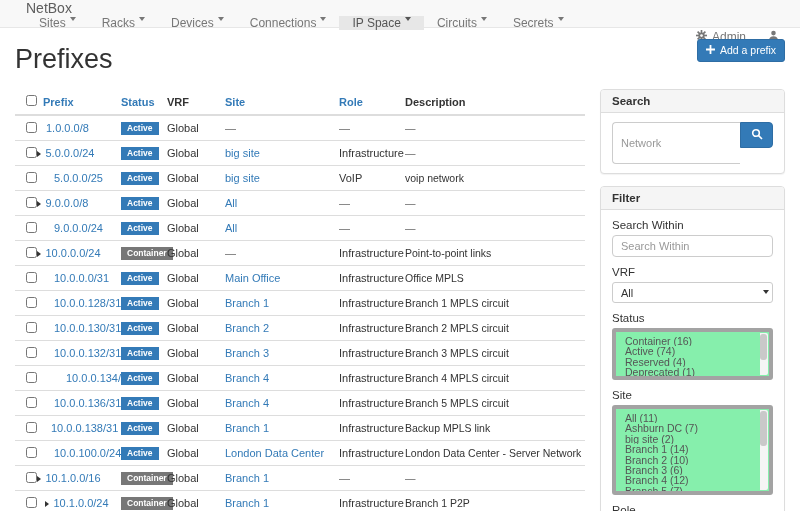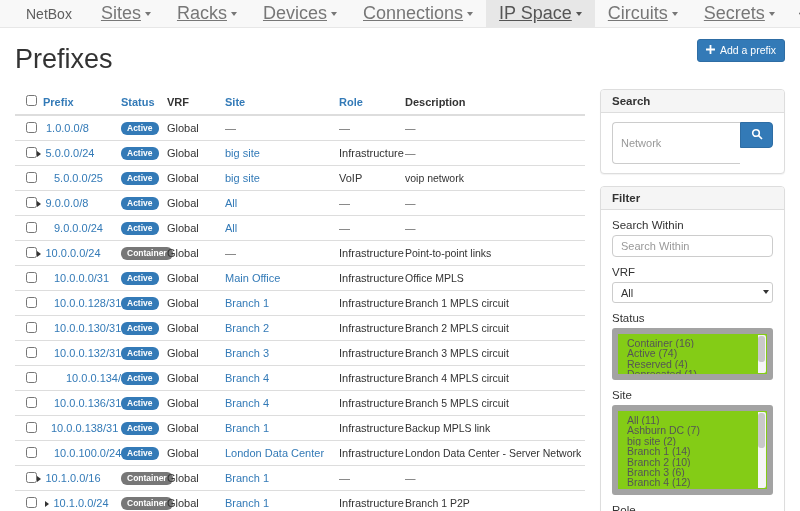--- a/index.html
+++ b/index.html
@@ -4,27 +4,27 @@
 <style>
   * { box-sizing: border-box; margin: 0; padding: 0; }
   html, body { width: 800px; height: 511px; overflow: hidden; }
   body {
     font-family: "Liberation Sans", sans-serif;
     font-size: 12px; color: #333; background: #fff;
   }
   
   .navbar {
     height: 28px; background: #f8f8f8; border-bottom: 1px solid #e7e7e7;
-    display: flex; align-items: stretch; padding-left: 26px; padding-right: 10px;
+    display: flex; align-items: stretch; padding-left: 26px; padding-right: 10px; flex-direction: column;
   }
   .brand { display: flex; align-items: center; font-size: 14px; color: #5e5e5e;
            padding-right: 16px; cursor: pointer; }
   .nav-left { display: flex; }
-  .nav-item { display: flex; align-items: center; gap: 4px; padding: 0 13px;
-              font-size: 18px; color: #777; cursor: pointer; white-space: nowrap; text-decoration: underline; }
+  .nav-item { display: flex; gap: 4px; padding: 0 13px;
+              font-size: 12px; color: #777; cursor: pointer; white-space: nowrap; }
   .nav-item.active { background: #e7e7e7; color: #555; }
   .caret { display: inline-block; width: 0; height: 0;
            border-left: 3.5px solid transparent; border-right: 3.5px solid transparent;
            border-top: 4px solid currentColor; margin-top: 1px; }
   .nav-right { margin-left: auto; display: flex; }
   .nav-right .nav-item { gap: 5px; padding: 0 11px; }
   .nav-right .nav-item svg { display: block; }
   
   .content { padding: 0 15px; }
   .page-header { position: relative; }
@@ -43,21 +43,21 @@
   td { padding: 5px 3px 5px 0; border-bottom: 1px solid #ddd; vertical-align: middle;
        white-space: nowrap; overflow: visible; }
   td.cb, th.cb { padding-left: 11px; }
   input[type=checkbox] { width: 11px; height: 11px; cursor: pointer; }
   a.cell-link { color: #337ab7; text-decoration: none; cursor: pointer; }
   .prefix-cell { display: inline-block; }
   .tri { display: inline-block; width: 0; height: 0;
          border-top: 3.5px solid transparent; border-bottom: 3.5px solid transparent;
          border-left: 4.5px solid #333; margin-left: -9px; margin-right: 4.5px; }
   .badge { display: inline-block; color: #fff; font-size: 8.5px; font-weight: bold;
-           padding: 2.5px 6px; border-radius: 6px; line-height: 1; cursor: pointer; }
+           padding: 2.5px 6px; border-radius: 0; line-height: 1; cursor: pointer; }
   .dash { color: #666; }
   .desc { font-size: 10.5px; }
   
   .sidebar { width: 185px; flex: none; padding-top: 0; }
   .panel { border: 1px solid #ddd; border-radius: 4px; margin-bottom: 12px;
            box-shadow: 0 1px 1px rgba(0,0,0,.05); background: #fff; }
   .panel-heading { background: #f5f5f5; border-bottom: 1px solid #ddd;
                    padding: 5px 11px; font-size: 11.5px; font-weight: bold; color: #333;
                    border-radius: 3px 3px 0 0; }
   .panel-body { padding: 9px 11px; }
@@ -73,22 +73,22 @@
   .field label { display: block; font-size: 11.5px; color: #333; margin-bottom: 4px;
                  font-weight: 400; }
   .text-input { width: 100%; height: 22px; border: 1px solid #ccc; border-radius: 4px;
                 padding: 0 8px; font-size: 11px; font-family: inherit; color: #333; }
   .sel { position: relative; width: 100%; height: 21px; border: 1px solid #ccc;
          border-radius: 3px; display: flex; align-items: center; padding: 0 8px;
          font-size: 11px; color: #333; cursor: pointer; background: #fff; }
   .sel .sel-caret { position: absolute; right: 3px; top: 7px; width: 0; height: 0;
          border-left: 3.5px solid transparent; border-right: 3.5px solid transparent;
          border-top: 4.5px solid #333; }
-  .listbox { position: relative; width: 100%; border: 6px solid #a3a3a3; border-radius: 3px;
-             padding: 4px 0 3px; overflow: hidden; background: #84cc16; }
+  .listbox { position: relative; width: 100%; border: 4px solid #a3a3a3; border-radius: 3px;
+             padding: 4px 0 3px; overflow: hidden; background: #86efac; }
   .listbox .opt { font-size: 10.5px; line-height: 10.4px; padding-left: 9px;
                   color: #555; white-space: nowrap; overflow: hidden; cursor: pointer; }
   .faux-scroll { position: absolute; top: 1px; right: 1px; bottom: 1px; width: 8px;
                  background: #f5f5f5; border-radius: 0 2px 2px 0; }
   .faux-thumb { position: absolute; top: 1px; right: 1px; width: 7px;
                 background: #c9c9c9; border-radius: 3px; }
 </style>
 </head>
 <body>
 

